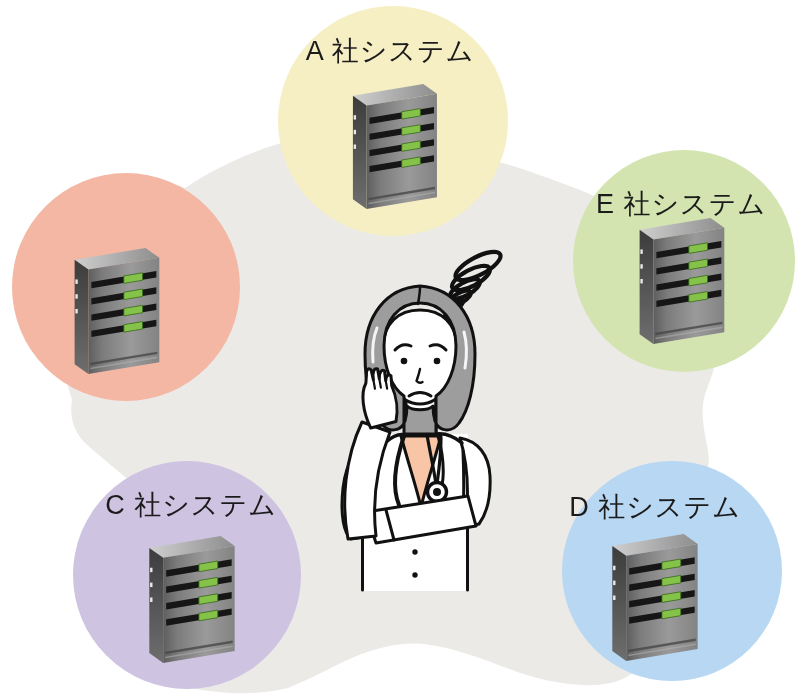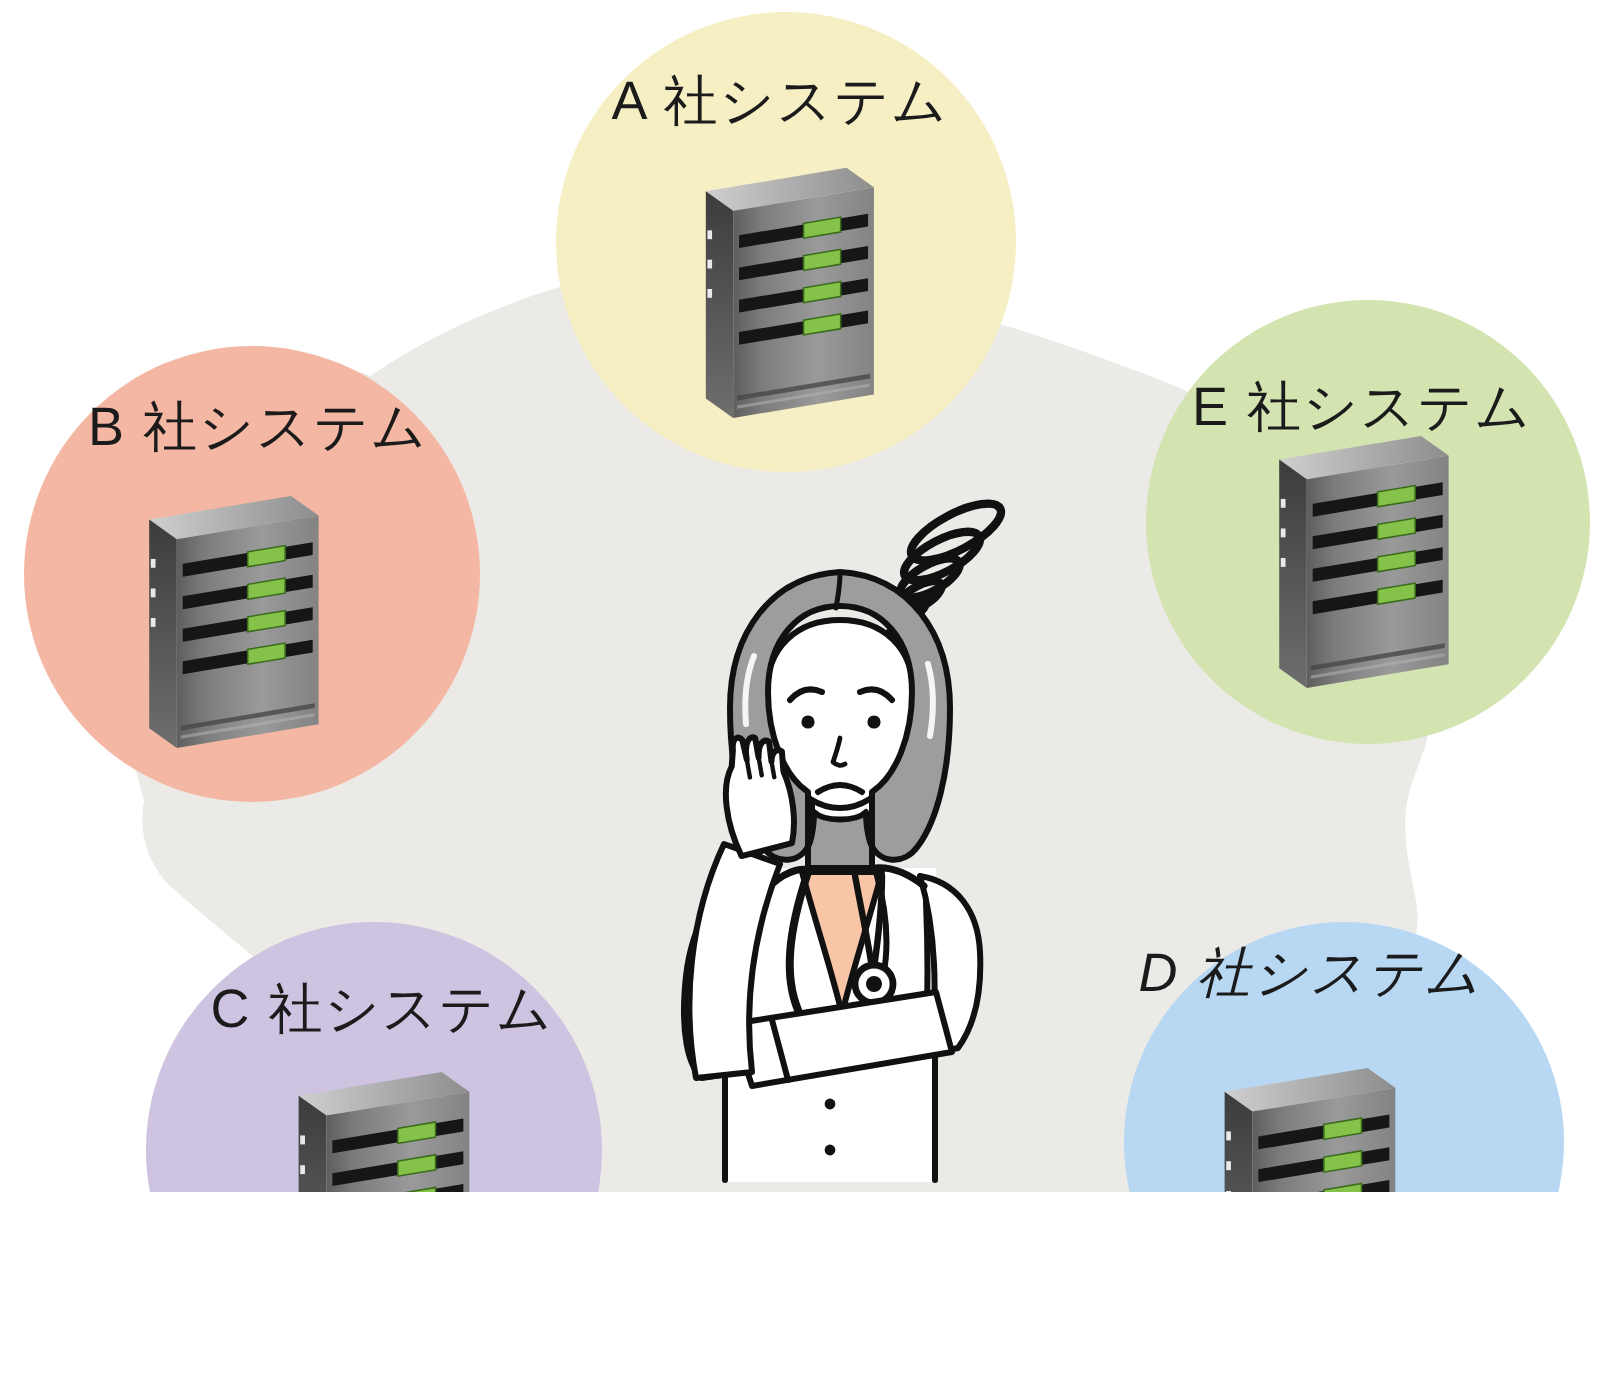--- a/index.html
+++ b/index.html
@@ -1,29 +1,29 @@
 <!DOCTYPE html>
 <html style="--circle_a: #F6EFC3; --circle_b: #F4B7A4; --circle_c: #CEC3E1; --circle_d: #B7D7F3; --circle_e: #D4E4B0; --blob: #EBEAE7; --led: #85C24A; --hair: #9D9D9D; --skin: #F8C5A6; --ink: #1B1B1B;"><head>
 <meta charset="utf-8">
 <style>
   html,body{margin:0;padding:0;background:#fff;}
   #canvas{
-    position:relative;width:800px;height:596px;background:#ffffff;overflow:hidden;
+    position:relative;width:800px;height:698px;background:#ffffff;overflow:hidden;
     font-family:"Liberation Sans","DejaVu Sans",sans-serif;
   }
   #scene{position:absolute;left:0;top:0;}
   .label{
     position:absolute;transform:translate(-50%,-50%);
     font-size:27px;letter-spacing:1px;color:var(--ink,#1b1b1b);
     white-space:nowrap;line-height:1;
   }
   .lbl-a{left:390px;top:51px;}
   .lbl-b{left:129px;top:214px;}
   .lbl-c{left:191px;top:505px;}
-  .lbl-d{left:655px;top:487px;font-style:italic;}
+  .lbl-d{left:655px;top:507px;}
   .lbl-e{left:681px;top:204px;}
 </style>
 </head>
 <body>
 
 <div id="canvas">
 
   <svg id="scene" width="800" height="698" viewBox="0 0 800 698">
     <defs>
       <linearGradient id="gFront" x1="0" y1="0" x2="1" y2="0">
@@ -183,17 +183,16 @@
                  C 57,141 60,137 63,139 L 63,149
                  C 64,142 67,140 69.5,142 L 69,152
                  C 70,147 73,146 75,148 L 74,158
                  C 77,170 76,184 72,194 Z" fill="#fff" stroke="#111" stroke-width="3"></path>
         <path d="M 57,150 L 57,158 M 63,150 L 63,158 M 69,153 L 69,160" fill="none" stroke="#111" stroke-width="2.2"></path>
       </g>
     </g>
   </svg>
 
   <div class="label lbl-a">A 社システム</div>
-  <div class="label lbl-b">B 社システム</div>
   <div class="label lbl-c">C 社システム</div>
   <div class="label lbl-d">D 社システム</div>
   <div class="label lbl-e">E 社システム</div>
 </div>
 
 </body></html>

